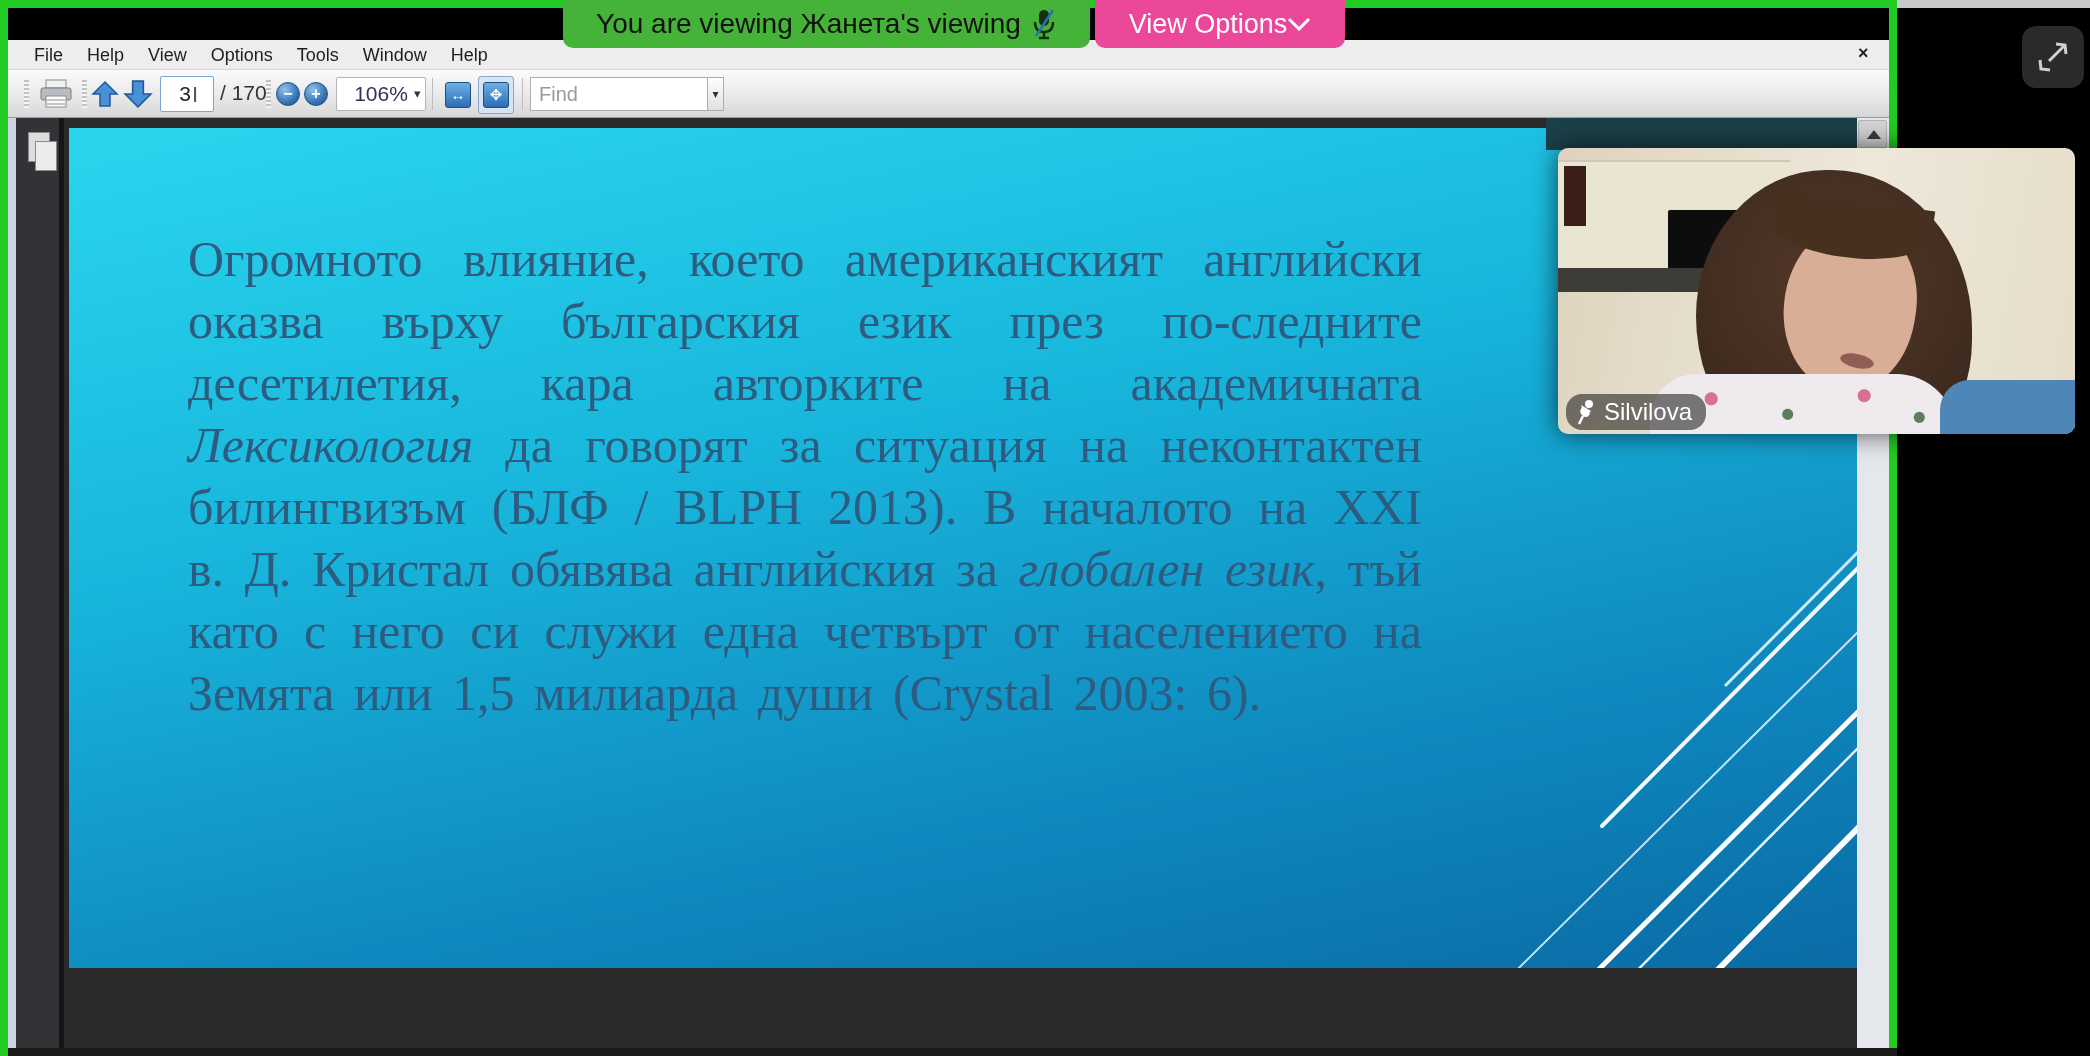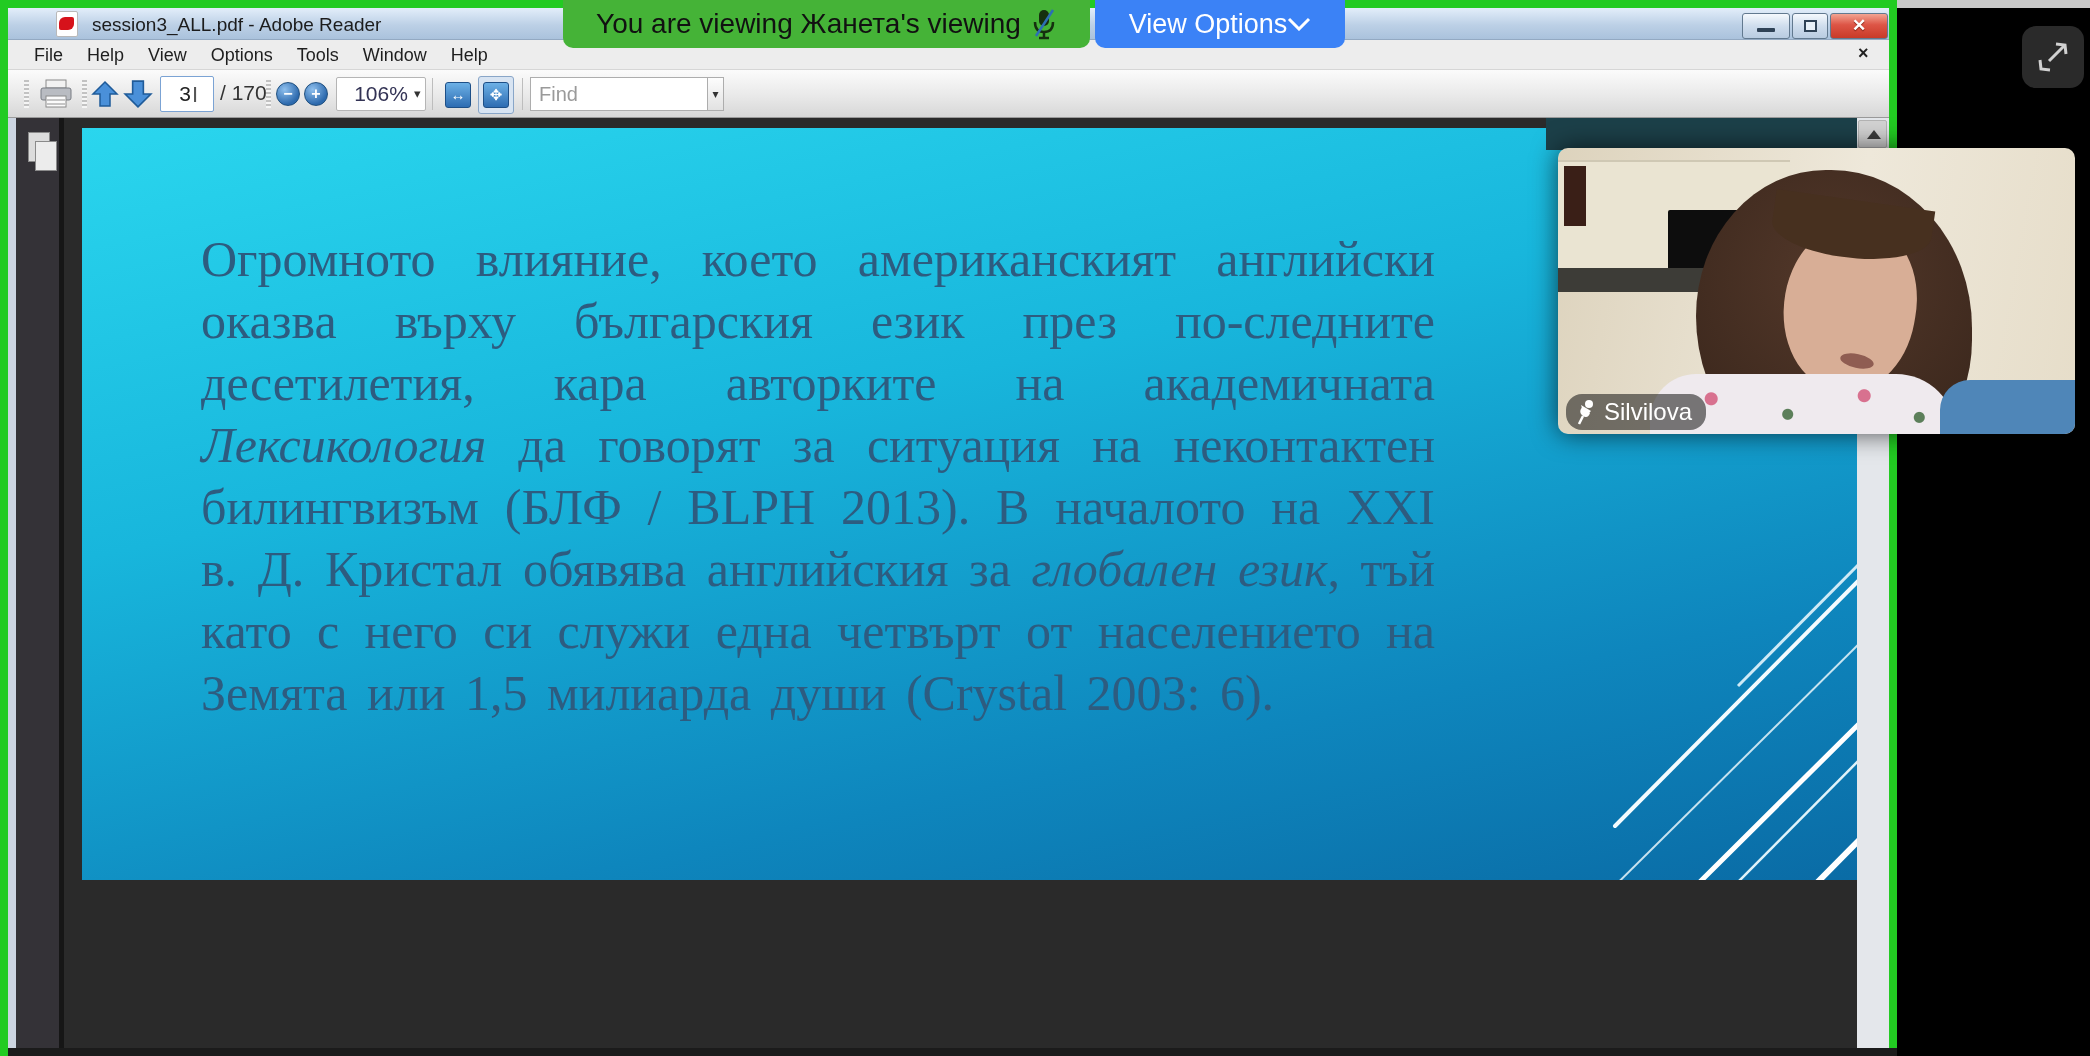--- a/index.html
+++ b/index.html
@@ -67,41 +67,41 @@
   .workarea{position:absolute;left:8px;top:118px;width:1881px;height:930px;background:#2a2a2a;}
   .left-strip{position:absolute;left:0;top:0;width:8px;height:930px;background:#ccd5e1;}
   .sidebar{position:absolute;left:8px;top:0;width:48px;height:930px;background:#343237;border-right:5px solid #161616;}
   .pages-icon{position:absolute;left:12px;top:14px;width:30px;height:42px;}
   .pages-icon .pg{position:absolute;background:#dcdcdc;border:1px solid #8a8a8a;width:22px;height:30px;}
   .pages-icon .pg.back{left:0;top:0;}
   .pages-icon .pg.front{left:7px;top:9px;background:#ececec;}
   .teal-patch{position:absolute;left:1538px;top:0;width:319px;height:32px;background:#1c4049;}
 
   
-  .slide{position:absolute;left:74px;top:10px;width:1796px;height:752px;
+  .slide{position:absolute;left:61px;top:10px;width:1796px;height:840px;
          background:linear-gradient(168deg,#2ad6ee 0%,#18b6dc 38%,#0e86bd 75%,#0a6ba5 100%);overflow:hidden;}
   .slide-text{position:absolute;left:119px;top:100px;width:1234px;
               font-family:"Liberation Serif","DejaVu Serif",serif;
               font-size:50px;line-height:62px;color:#2d5c80;text-align:justify;word-spacing:7px;}
   .slide-text .it{font-style:italic;}
   .deco-lines{position:absolute;left:0;top:0;pointer-events:none;}
 
   
   .scrollbar{position:absolute;left:1849px;top:0;width:32px;height:930px;background:#e4e7eb;}
   .sb-up{position:absolute;left:1px;top:2px;width:29px;height:28px;background:#d3d3d3;border:1px solid #b3b3b3;border-radius:2px;}
   .sb-up .tri{position:absolute;left:8px;top:9px;width:0;height:0;border-left:7px solid transparent;border-right:7px solid transparent;border-bottom:9px solid #3c3c3c;}
   .sb-thumb{position:absolute;left:2px;top:34px;width:27px;height:110px;background:#c3cedd;border:1px solid #9fb0c4;border-radius:2px;}
 
   .bottombar{position:absolute;left:0;top:1048px;width:1897px;height:8px;background:#1b1b1b;}
 
   
   .banner{position:absolute;left:563px;top:0;width:527px;height:48px;background:#45b337;
           border-radius:0 0 10px 10px;display:flex;align-items:center;justify-content:center;gap:10px;z-index:30;}
   .banner-text{font-size:28px;color:#111;}
-  .vo-btn{position:absolute;left:1095px;top:0;width:250px;height:48px;background:#3b82f6;
+  .vo-btn{position:absolute;left:1095px;top:0;width:250px;height:48px;background:#ec4899;
           border-radius:0 0 10px 10px;display:flex;align-items:center;justify-content:center;z-index:30;}
   .vo-label{color:#fff;font-size:27px;}
 
   
   .right-zone{position:absolute;left:1897px;top:0;width:193px;height:1056px;background:#000;}
   .rz-topstrip{position:absolute;left:0;top:0;width:193px;height:8px;background:#c8c8c8;}
   .expand-btn{position:absolute;left:2022px;top:26px;width:62px;height:62px;background:#2a2a2a;border-radius:14px;z-index:40;
               display:flex;align-items:center;justify-content:center;}
 
   
@@ -128,36 +128,20 @@
               display:flex;align-items:center;gap:8px;padding:0 14px 0 10px;}
   .vt-name{color:#fff;font-size:24px;}
 </style>
 </head>
 <body>
 
 <div class="stage">
 
   <div class="shared">
 
-    <div class="titlebar">
-      <div class="pdficon">
-        <div class="page"></div>
-          <div class="blob"></div>
-      </div>
-      <div class="title-text">session3_ALL.pdf - Adobe Reader</div>
-      <div class="winbtn minb">
-          <div class="min-glyph"></div>
-        </div>
-      <div class="winbtn resb">
-          <div class="res-glyph"></div>
-        </div>
-      <div class="winbtn closeb">
-          <div class="close-glyph">✕</div>
-        </div>
-    </div>
 
     <div class="menubar">
       <div class="menu-items" id="menu-items">
           <span class="menu-item">File</span>
           <span class="menu-item">Help</span>
           <span class="menu-item">View</span>
           <span class="menu-item">Options</span>
           <span class="menu-item">Tools</span>
           <span class="menu-item">Window</span>
           <span class="menu-item">Help</span>

